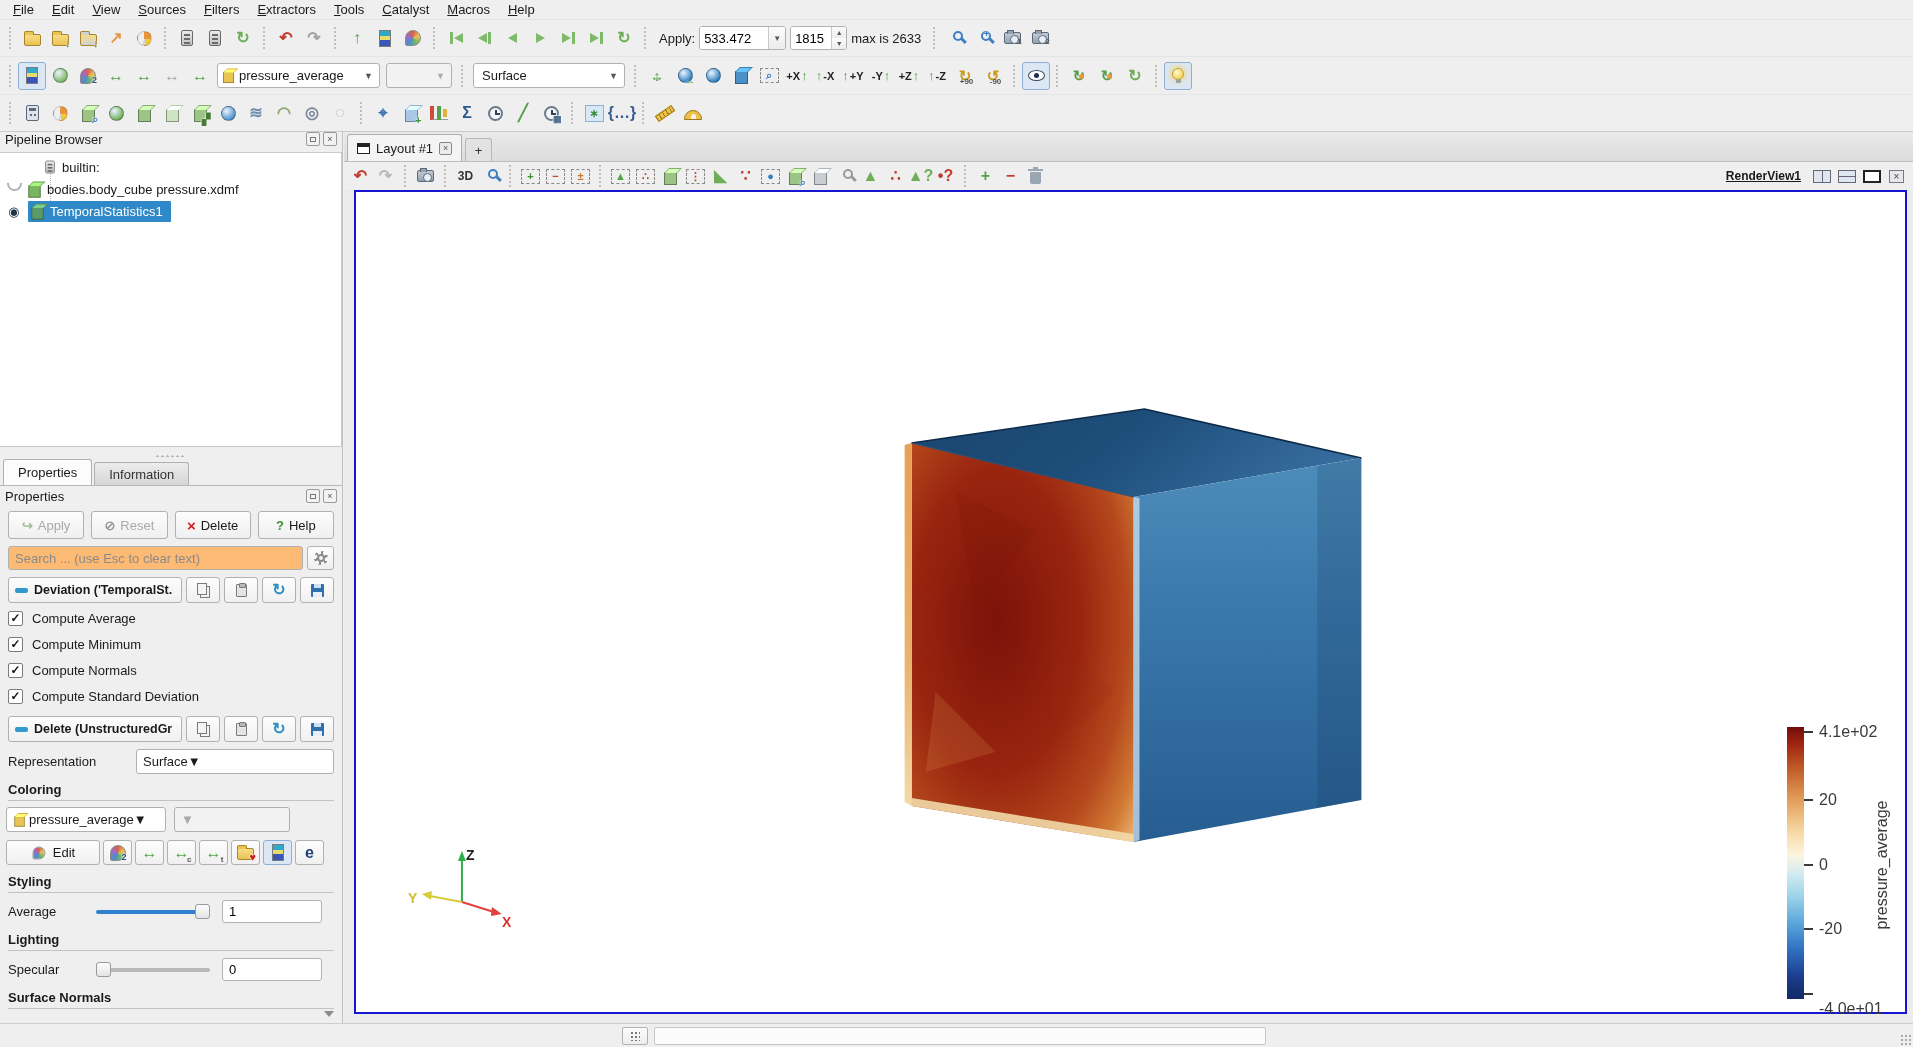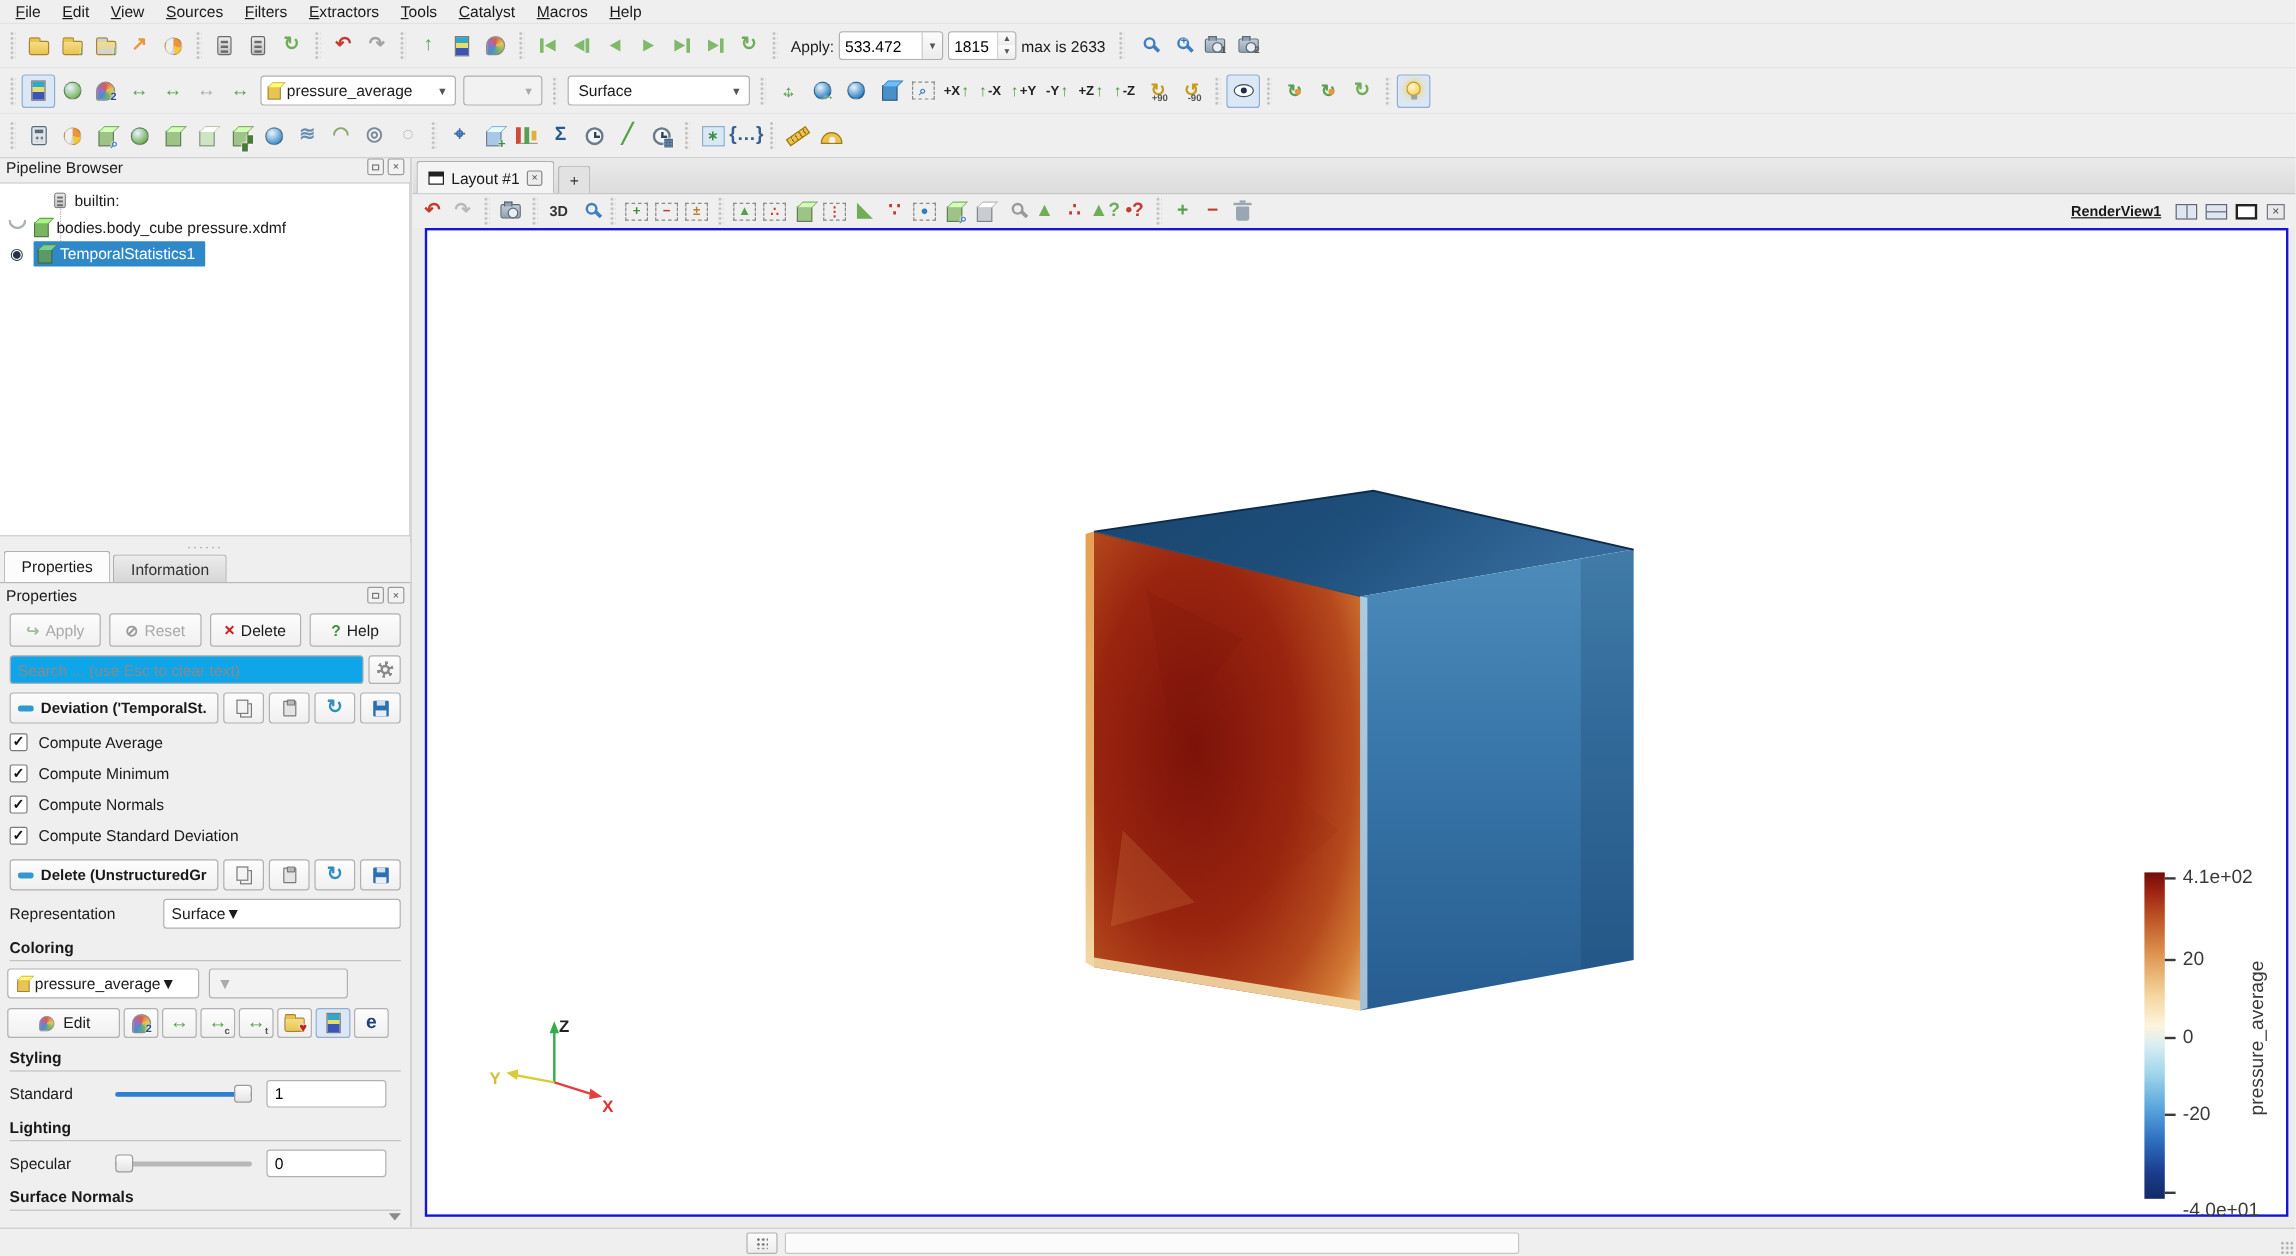--- a/index.html
+++ b/index.html
@@ -144,21 +144,21 @@
   .tab.active{background:#fcfcfc;height:26px}
   .tab.inactive{background:linear-gradient(#ececec,#d6d6d6);height:23px;color:#333}
   #props{position:absolute;top:354px;left:0;right:0;bottom:0;overflow:hidden}
   .ptitle{display:flex;align-items:center;height:20px;padding:0 5px}
   .btnrow{display:flex;gap:7px;margin:5px 8px 0;height:28px}
   .btn{flex:1;display:flex;align-items:center;justify-content:center;gap:5px;border:1px solid #b1b1b1;border-radius:3px;
        background:linear-gradient(#fdfdfd,#f0f0f0);font-size:13px}
   .btn.dis{color:#a8a8a8}
   .bicon{font-weight:bold;font-size:13px}
   .searchrow{display:flex;margin:7px 8px 0;gap:4px;height:24px}
-  .searchrow input{flex:1;border:1px solid #b1b1b1;border-radius:3px;padding:0 6px;font-size:13px;background:#0ea5e9;font-family:inherit;color:#444}
+  .searchrow input{flex:1;border:1px solid #b1b1b1;border-radius:3px;padding:0 6px;font-size:13px;background:#fdba74;font-family:inherit;color:#444}
   .searchrow input::placeholder{color:#8a8a8a}
   .gearbtn{width:27px;border:1px solid #b1b1b1;border-radius:3px;background:linear-gradient(#fdfdfd,#f0f0f0);display:flex;align-items:center;justify-content:center}
   .gear{width:14px;height:14px;border-radius:50%;position:relative;
         background:repeating-conic-gradient(#8a8a8a 0 24deg,transparent 24deg 60deg)}
   .gear::after{content:'';position:absolute;inset:3px;border-radius:50%;background:#f4f4f4;border:2px solid #8a8a8a}
   .secrow{display:flex;margin:7px 8px 2px;gap:4px;height:26px}
   .sechdr{width:178px;display:flex;align-items:center;gap:6px;border:1px solid #b1b1b1;border-radius:3px;
           background:linear-gradient(#fdfdfd,#f0f0f0);padding:0 6px;font-weight:bold;font-size:12.5px;white-space:nowrap;overflow:hidden}
   .cyandash{width:13px;height:5px;border-radius:2px;background:#2e9ad0;flex:none}
   .secbtns{display:flex;gap:4px;flex:1}
@@ -655,21 +655,21 @@
               <b class="ov" style="color: rgb(204, 32, 32);">♥</b>
             </i>
           </span><span class="tbtn pressed">
             <i class="k-grad"></i>
           </span><span class="tbtn">
             <i class="gi" style="color: rgb(32, 64, 122);">e</i>
           </span></span>
     </div>
     <div class="grphdr">Styling</div>
     <div class="sliderrow">
-      <span class="slabel">Standard</span>
+      <span class="slabel">Average</span>
       <span class="slider">
         <span class="groove full"></span>
           <span class="shandle" style="right:0"></span>
       </span>
       <input value="1" style="">
     </div>
     <div class="grphdr">Lighting</div>
     <div class="sliderrow">
       <span class="slabel">Specular</span>
       <span class="slider">

